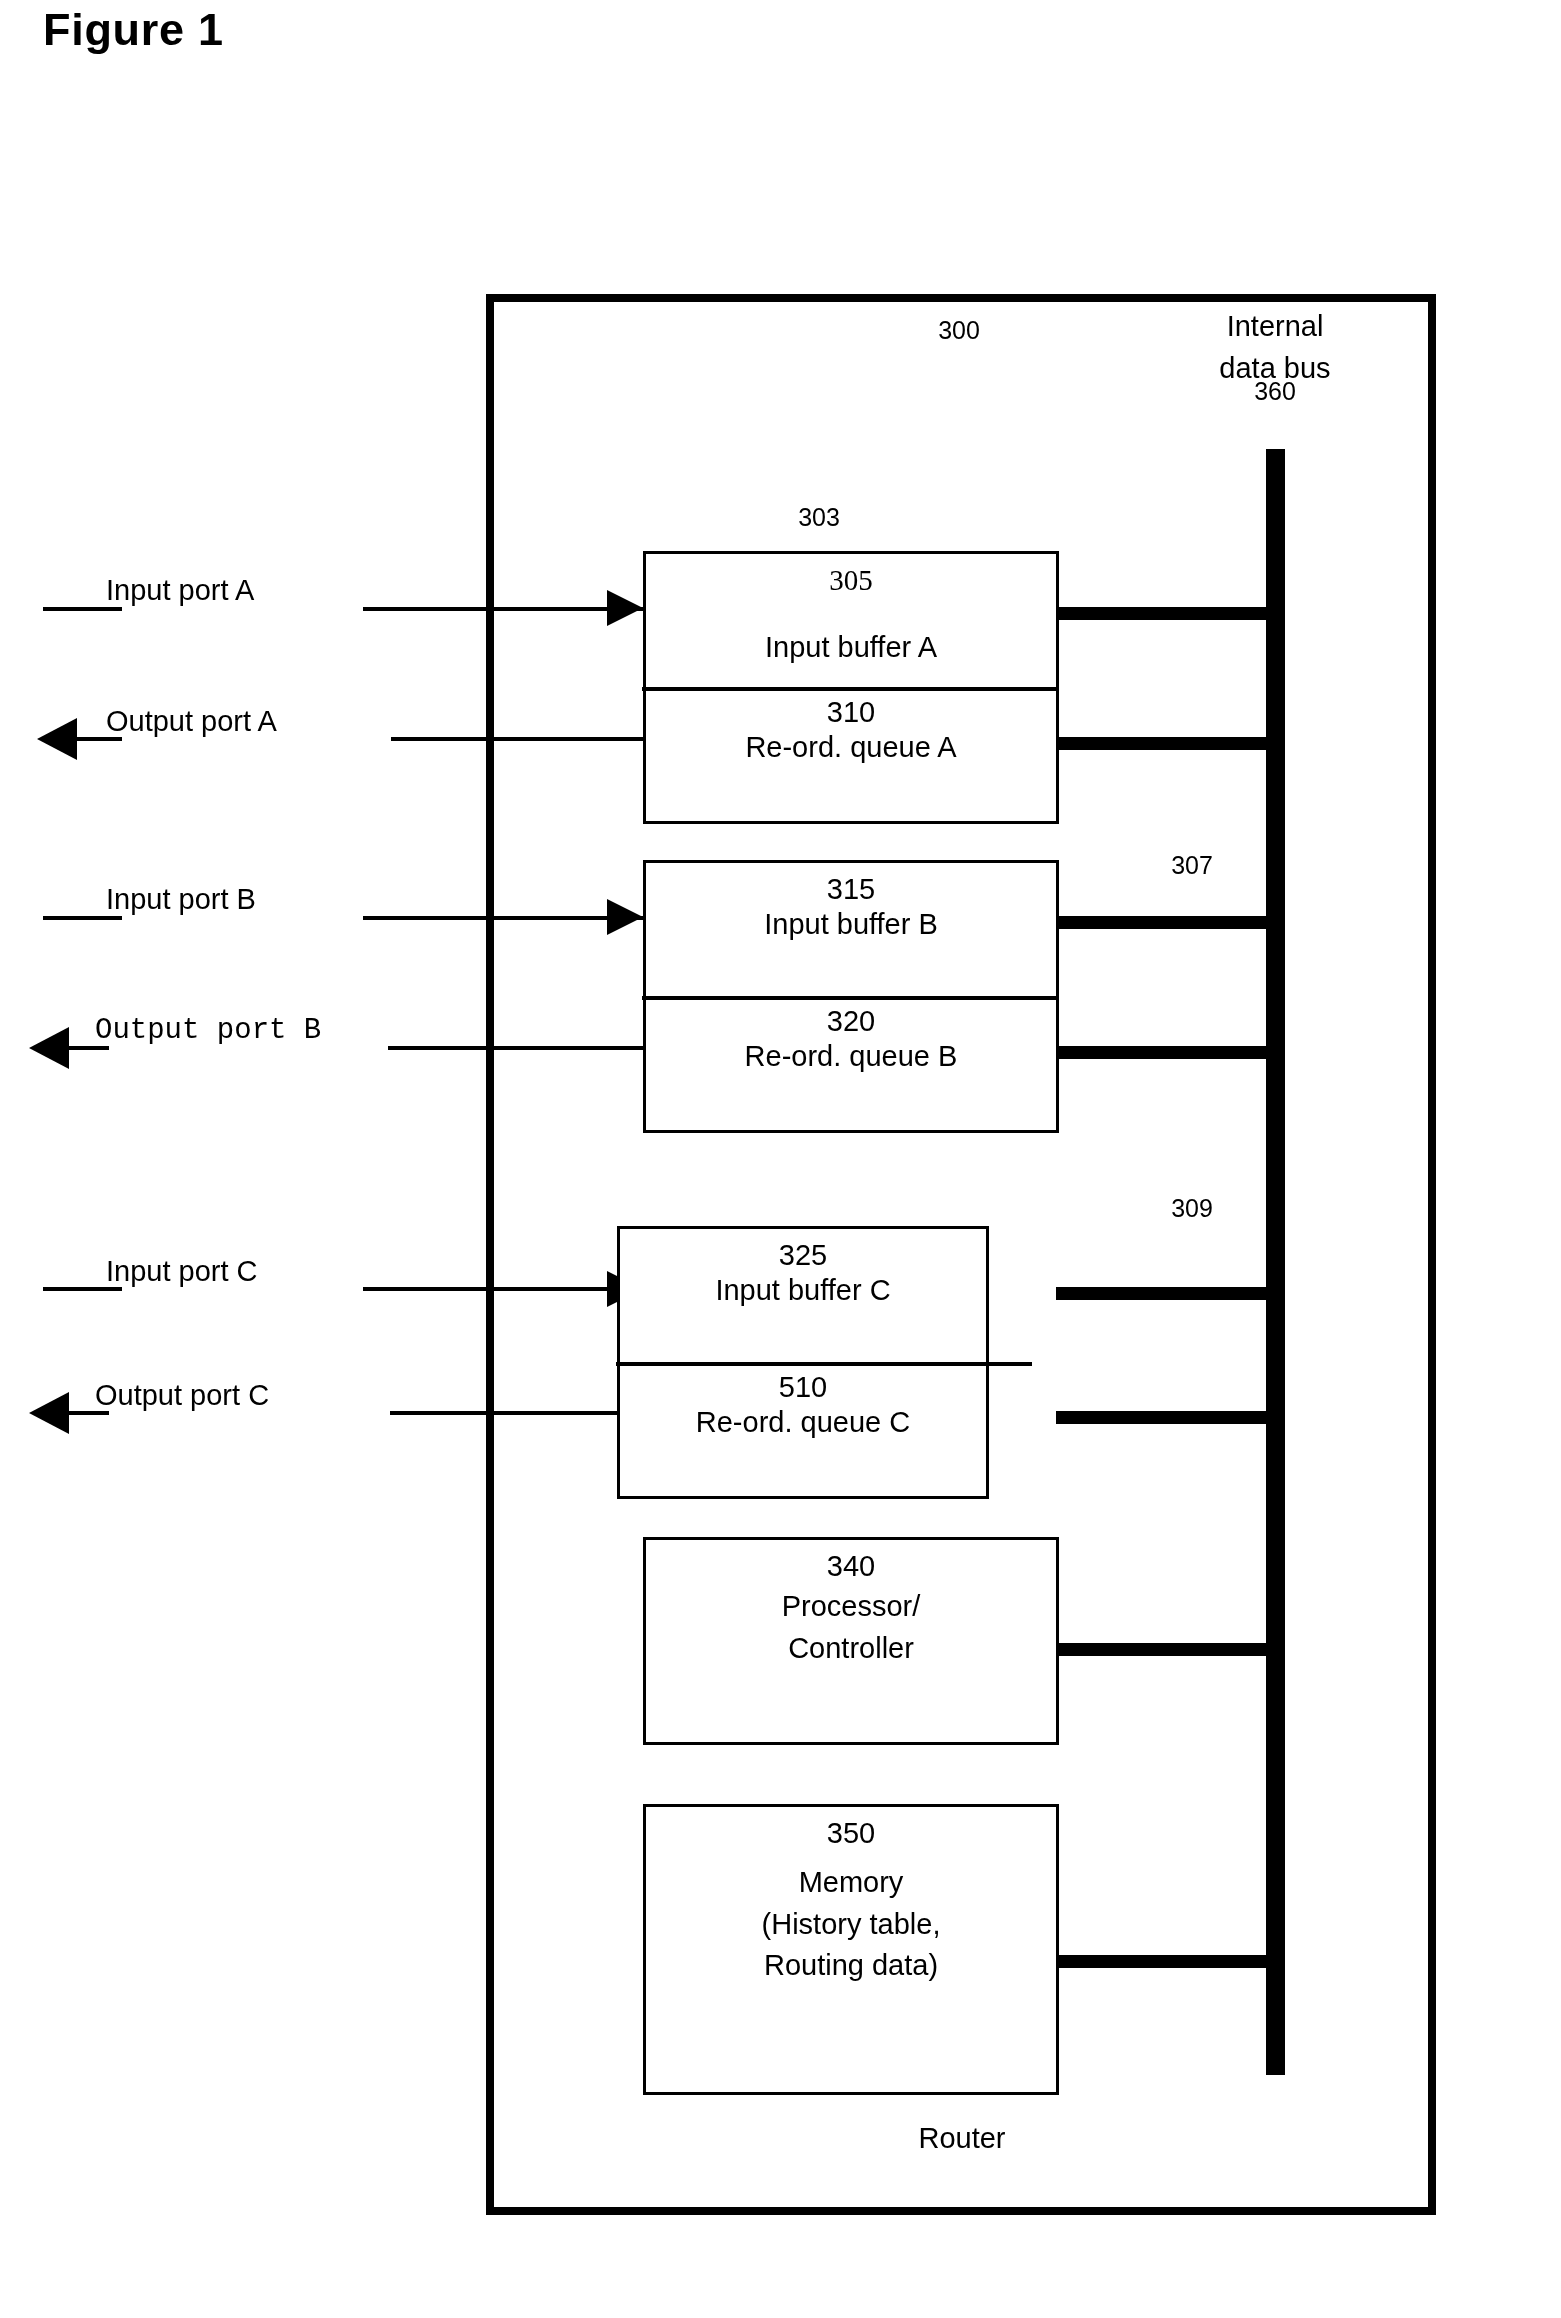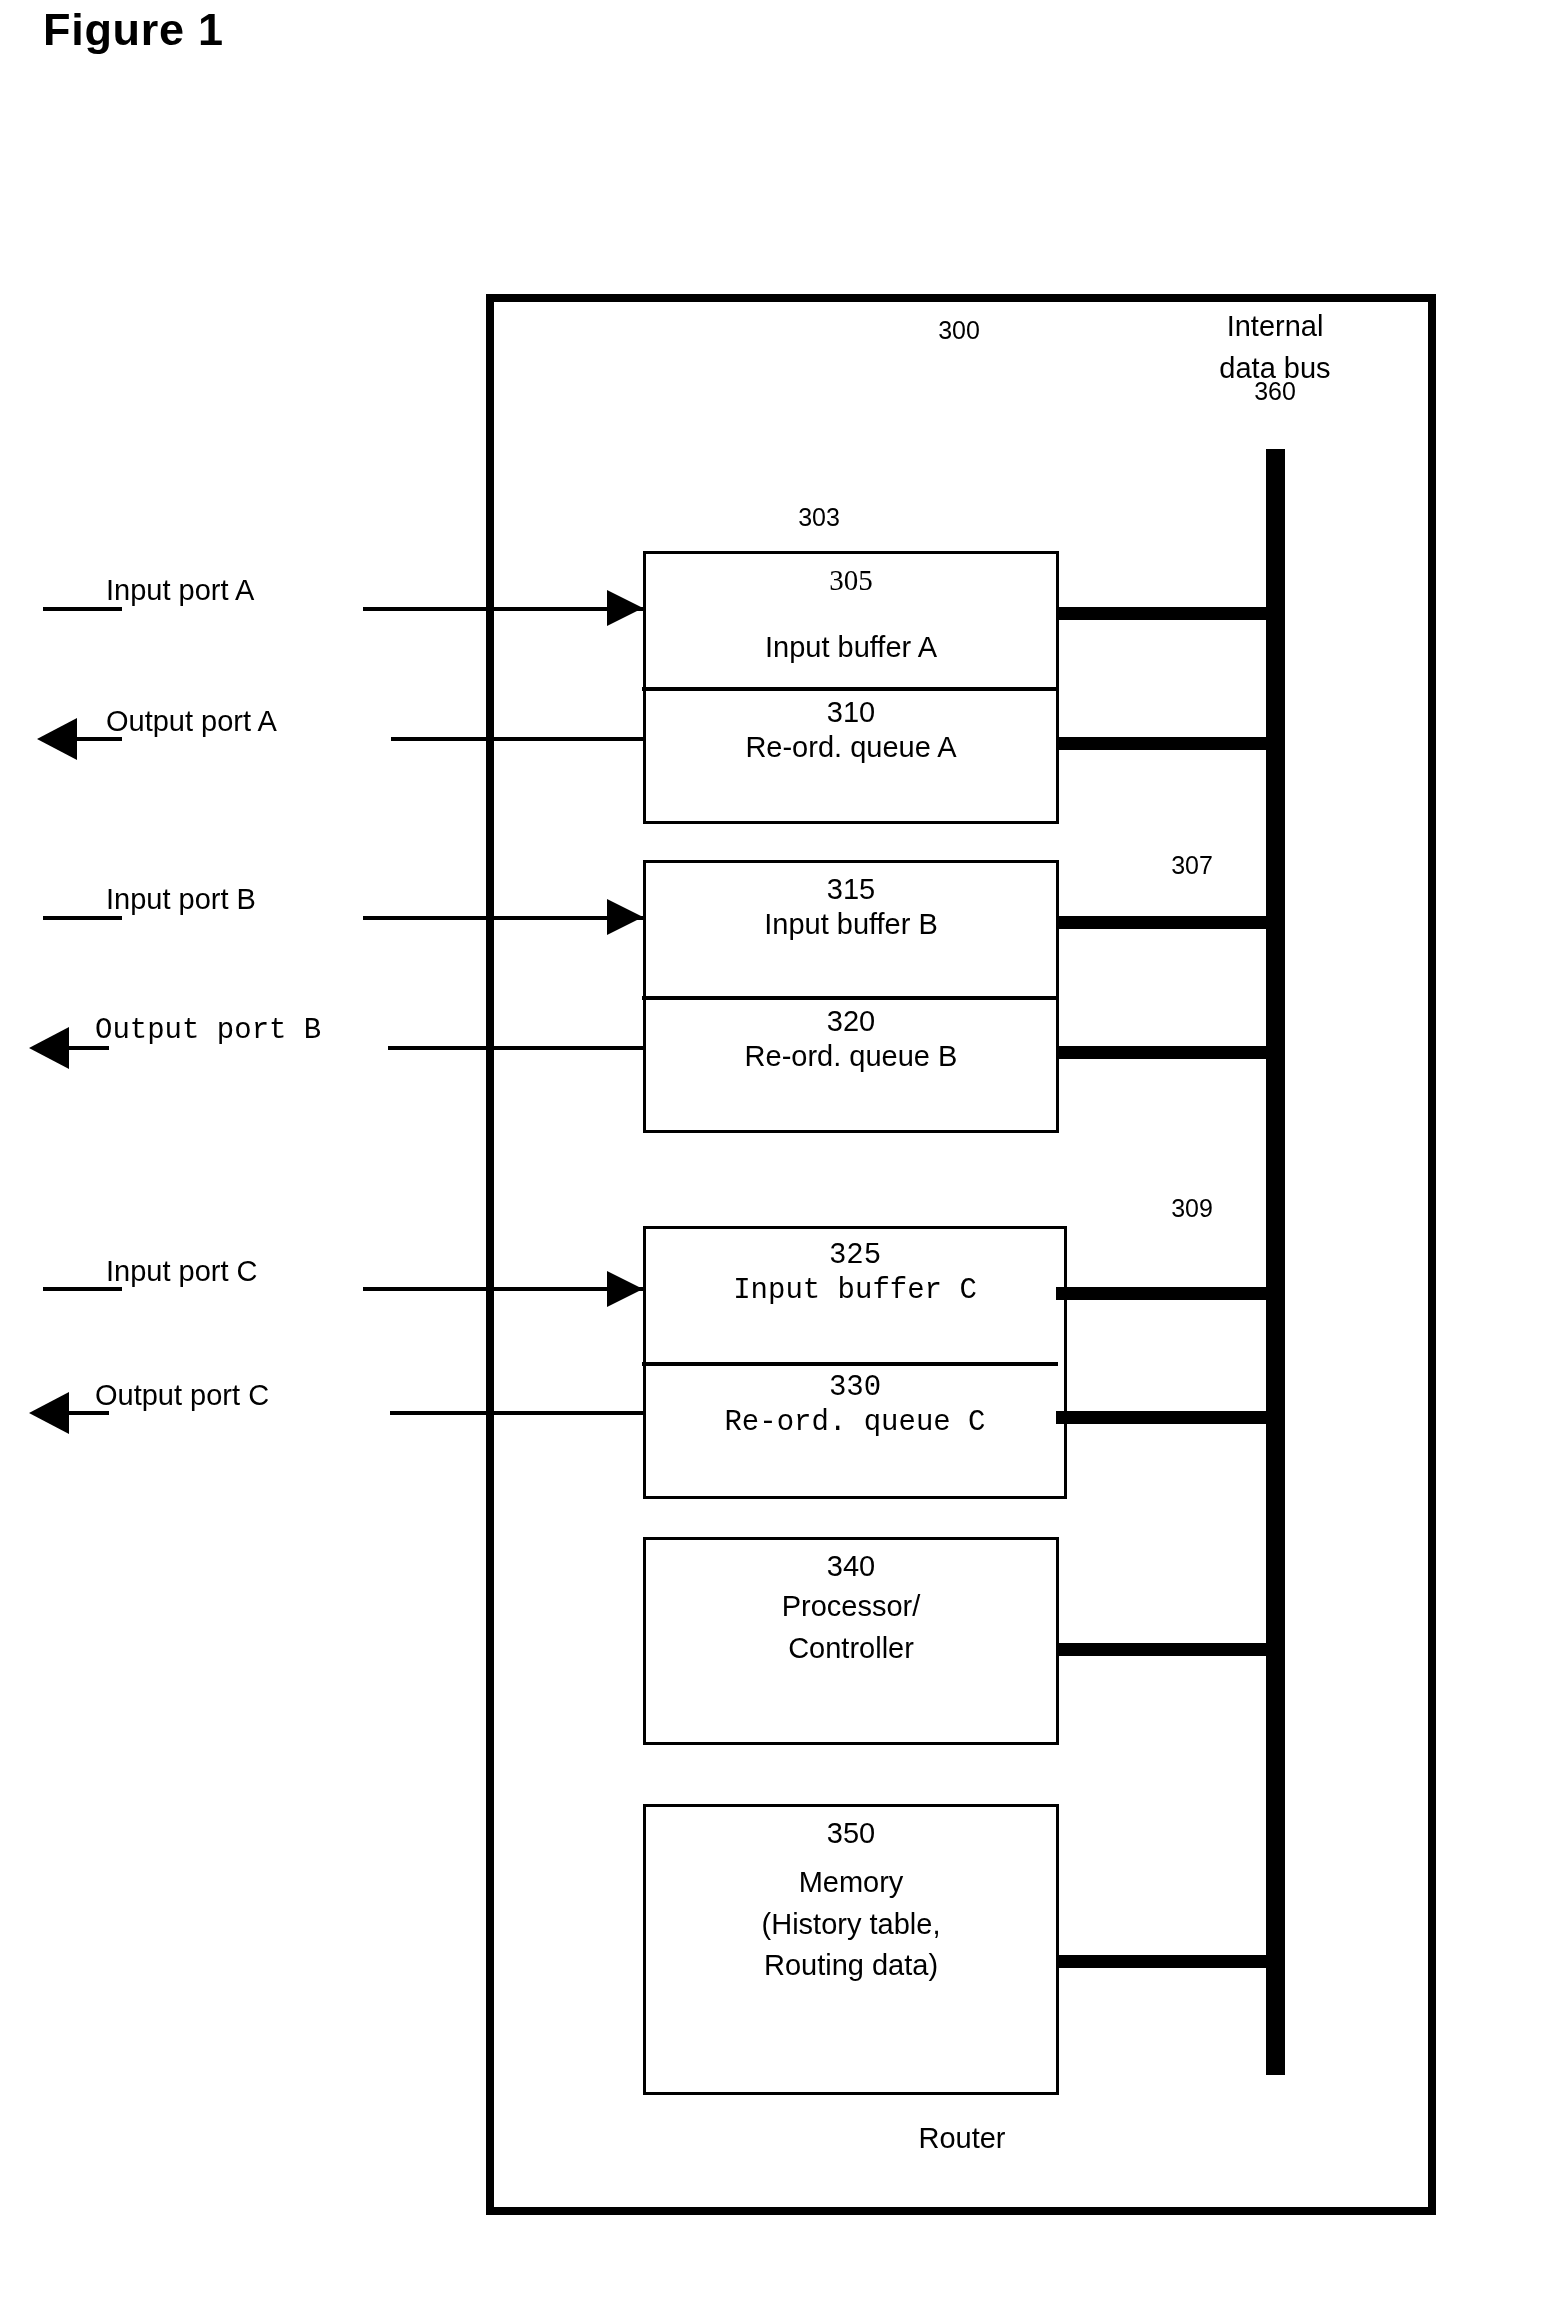--- a/index.html
+++ b/index.html
@@ -153,25 +153,25 @@
   <div class="stub" style="left:43px; top:1287px; width:79px;"></div>
   <div class="txt" style="left:106px; top:1255px;">Input port C</div>
   <div class="pline" style="left:363px; top:1287px; width:280px;"></div>
   <div class="arrow-r" style="left:607px; top:1271px;"></div>
 
   <div class="arrow-l" style="left:29px; top:1392px;"></div>
   <div class="stub" style="left:66px; top:1411px; width:43px;"></div>
   <div class="txt" style="left:95px; top:1379px;">Output port C</div>
   <div class="pline" style="left:390px; top:1411px; width:254px;"></div>
 
-  <div class="mbox" style="left:643px; top:1226px; width:424px; height:273px;font-family:Liberation Mono, monospace;">
+  <div class="mbox" style="left:617px; top:1226px; width:372px; height:273px;">
     <div class="cell" style="top:10px;">325</div>
     <div class="cell" style="top:45px;">Input buffer C</div>
     <div style="position:absolute; left:-3.6px; top:133px; width:416px; height:3.6px; background:#000;"></div>
-    <div class="cell" style="top:142px;">330</div>
+    <div class="cell" style="top:142px;">510</div>
     <div class="cell" style="top:177px;">Re-ord. queue C</div>
   </div>
 
   <div class="conn" style="left:1056px; top:1287px; width:221px;"></div>
   <div class="conn" style="left:1056px; top:1411px; width:221px;"></div>
 
   <div class="mbox" style="left:643px; top:1537px; width:416px; height:208px;">
     <div class="cell" style="top:10px;">340</div>
     <div class="cell" style="top:50px;">Processor/</div>
     <div class="cell" style="top:92px;">Controller</div>

